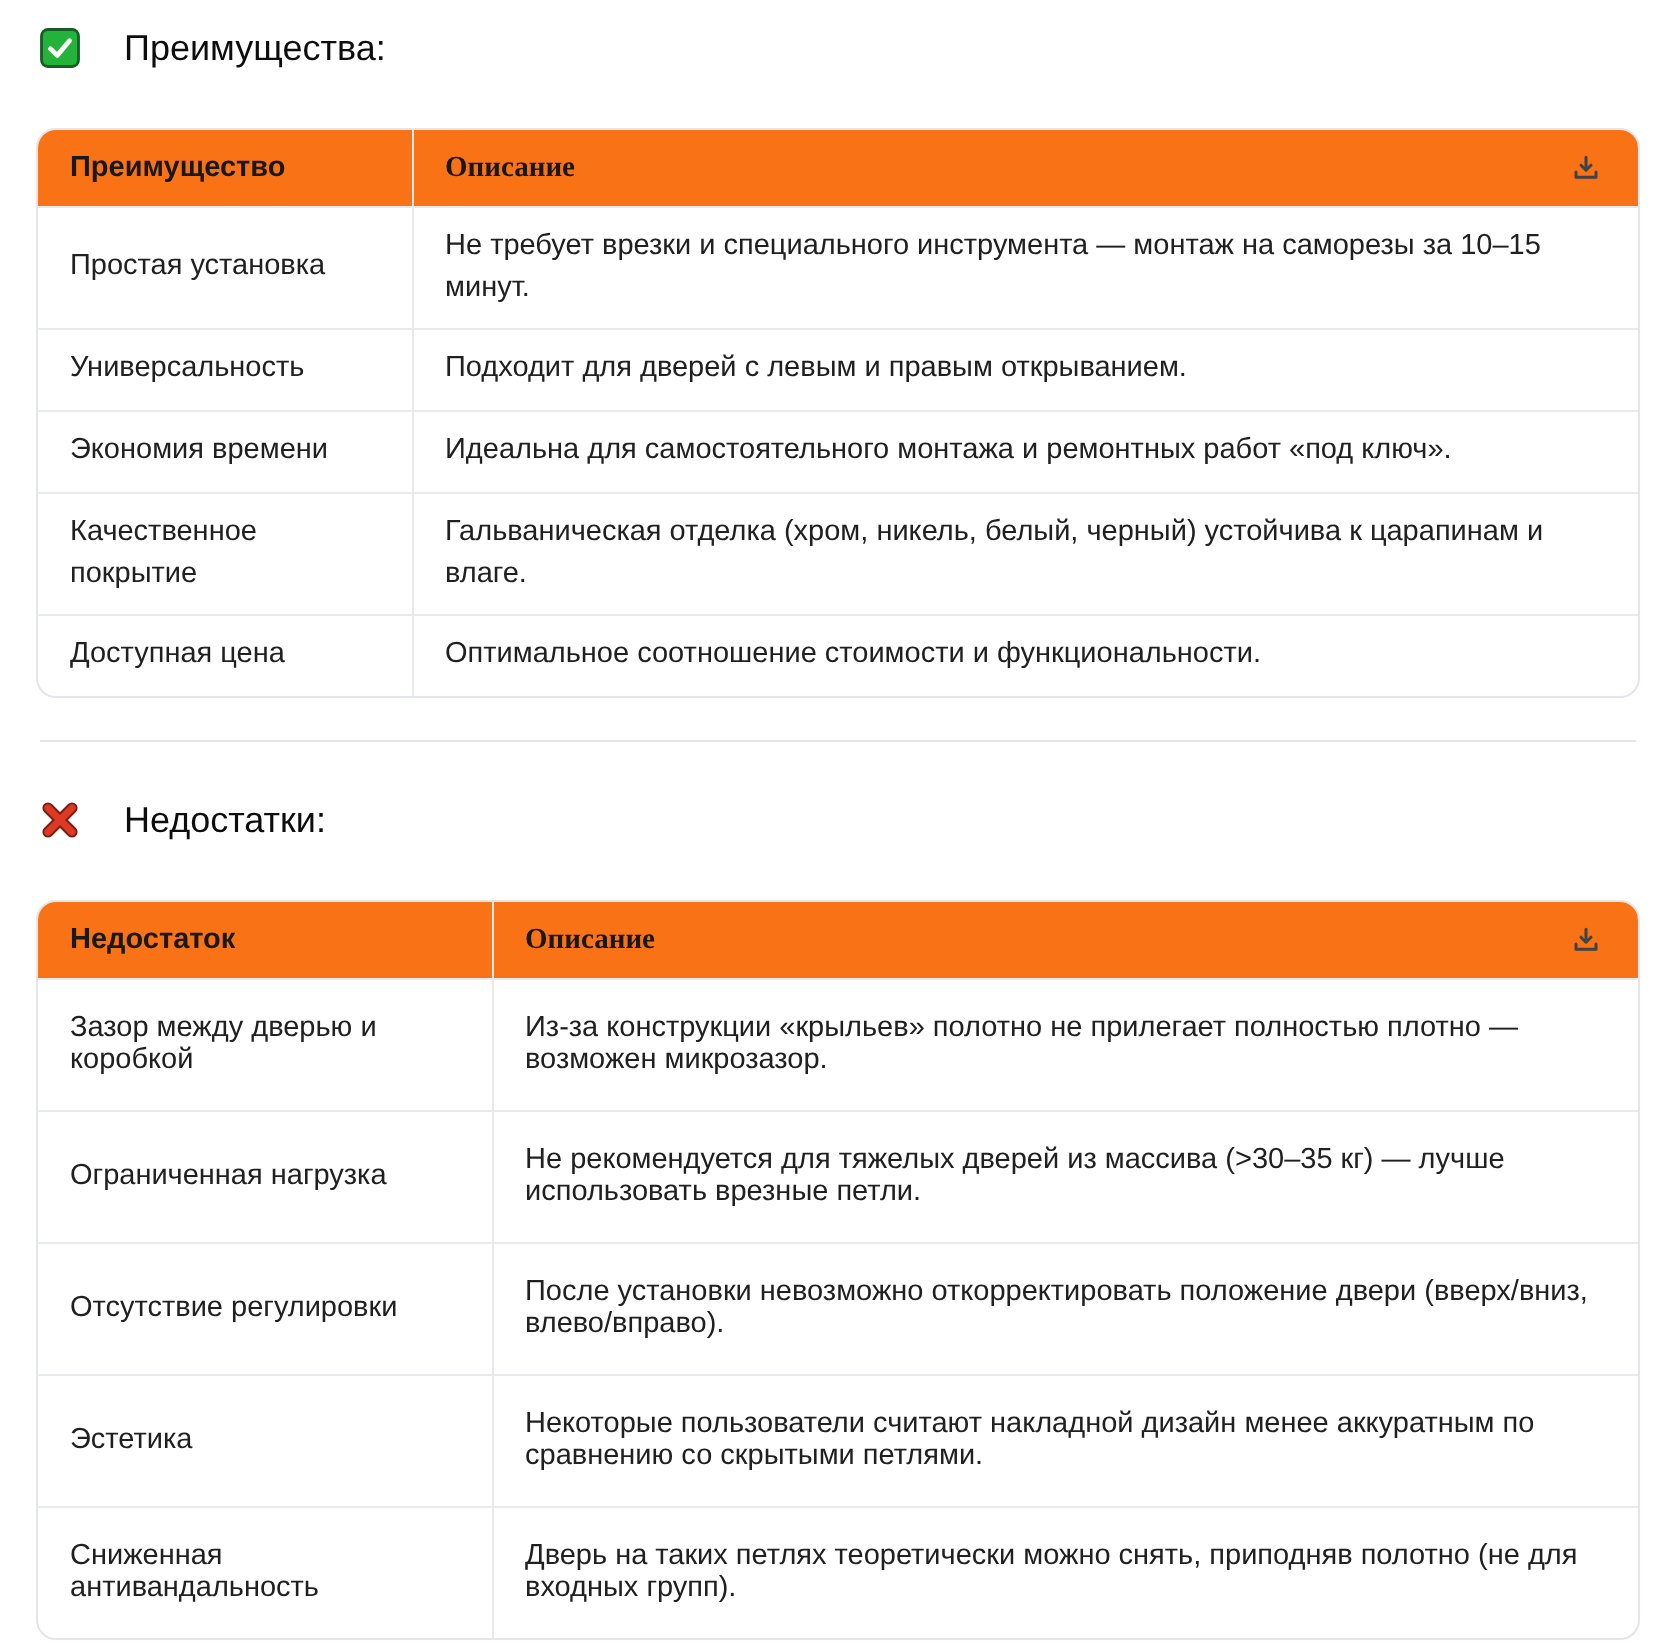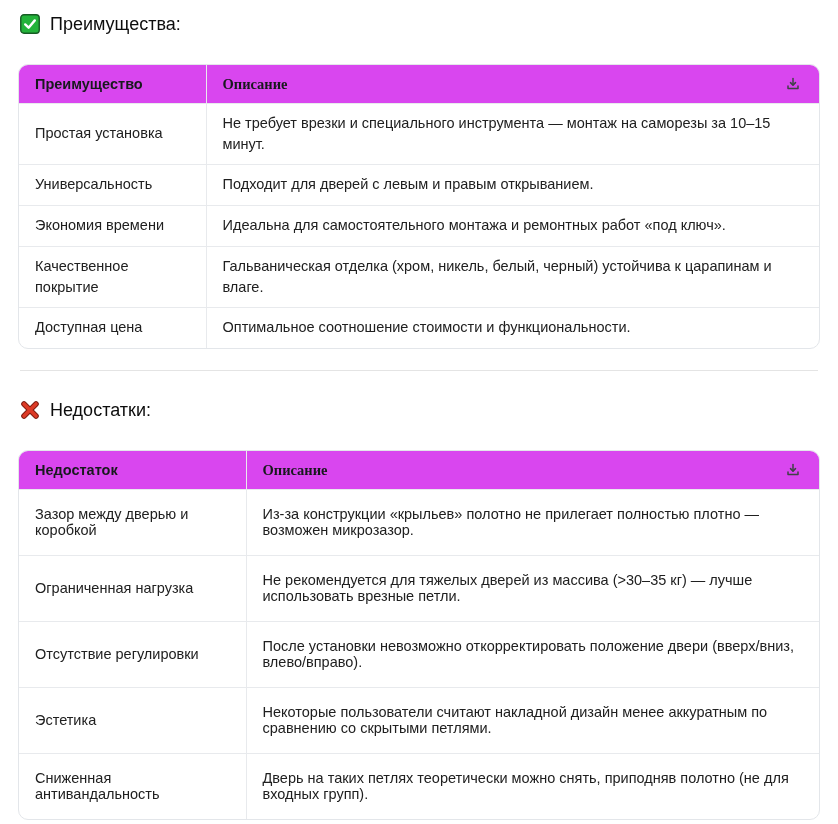--- a/index.html
+++ b/index.html
@@ -8,21 +8,21 @@
     width: 838px;
     min-height: 824px;
     font-family: "Liberation Sans", "DejaVu Sans", sans-serif;
     color: #202020;
   }
   .page { padding: 10px 18px 16px 18px; }
 
   .section-heading {
     display: flex;
     align-items: center;
-    gap: 10px;
+    gap: 22px;
     font-size: 18px;
     line-height: 24px;
     color: #0d0d0d;
     margin: 2px 0 0 2px;
   }
   .section-heading .emoji {
     width: 20px; height: 20px;
     display: inline-flex;
     flex: 0 0 auto;
   }
@@ -33,21 +33,21 @@
     border-radius: 10px;
     overflow: hidden;
     background: #ffffff;
   }
   table {
     width: 100%;
     border-collapse: collapse;
     font-size: 14.5px;
   }
   thead th {
-    background: #d946ef;
+    background: #f97316;
     text-align: left;
     font-weight: bold;
     color: #17191c;
     padding: 9px 16px 8px 16px;
     height: 38px;
     vertical-align: middle;
   }
   thead th.desc-col { position: relative; }
   .th-flex { display: flex; align-items: center; justify-content: space-between; }
   .download-btn {

